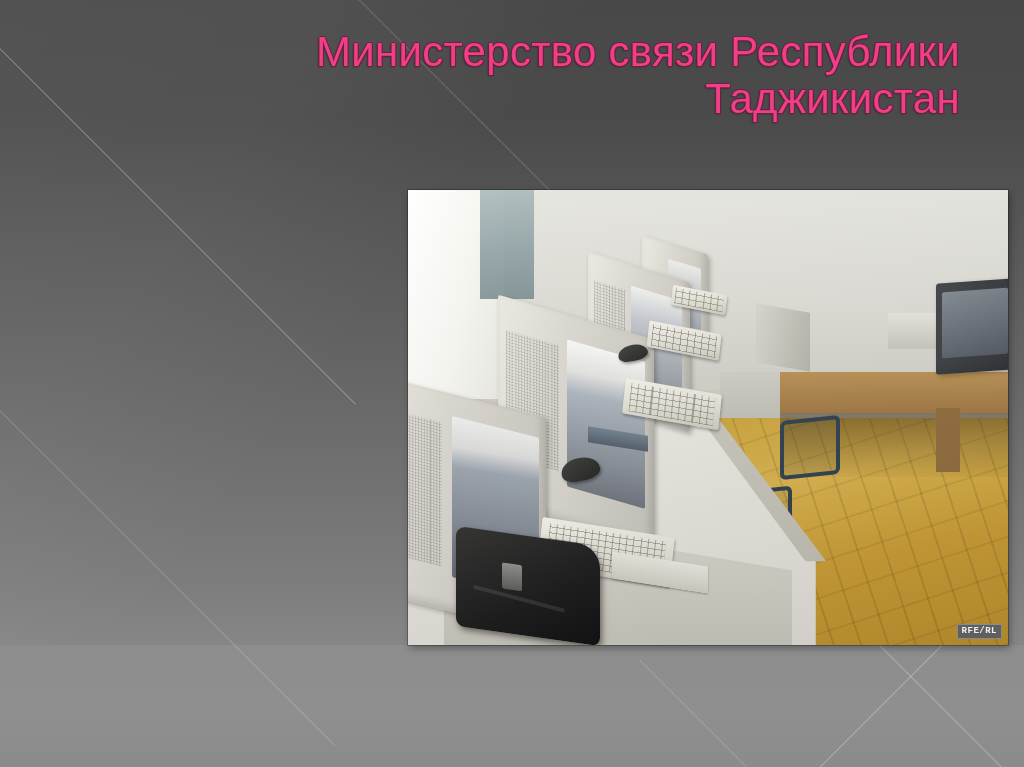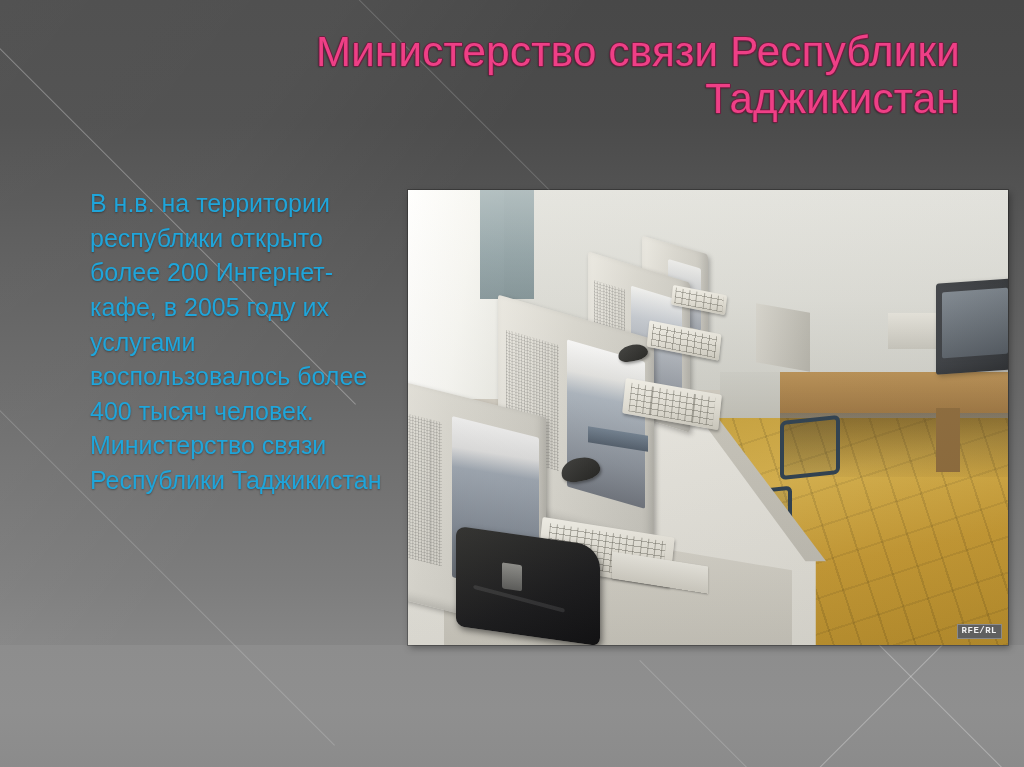--- a/index.html
+++ b/index.html
@@ -504,21 +504,20 @@
   <div class="hairline hl-1"></div>
   <div class="hairline dim hl-2"></div>
   <div class="hairline dim hl-3"></div>
   <div class="hairline hl-4"></div>
   <div class="hairline hl-5"></div>
   <div class="hairline dim hl-6"></div>
 
   <div id="title">Министерство связи Республики
 Таджикистан</div>
 
-  <div id="body-text">В н.в. на территории республики открыто более 200 Интернет-кафе, в 2005 году их услугами воспользовалось более 400 тысяч человек. Министерство связи Республики Таджикистан</div>
 
   <div id="photo-frame">
     <div class="photo-canvas">
 
       <div class="wall"></div>
       <div class="wall-lower"></div>
       <div class="window-left"></div>
       <div class="curtain"></div>
       <div class="floor"></div>
 

